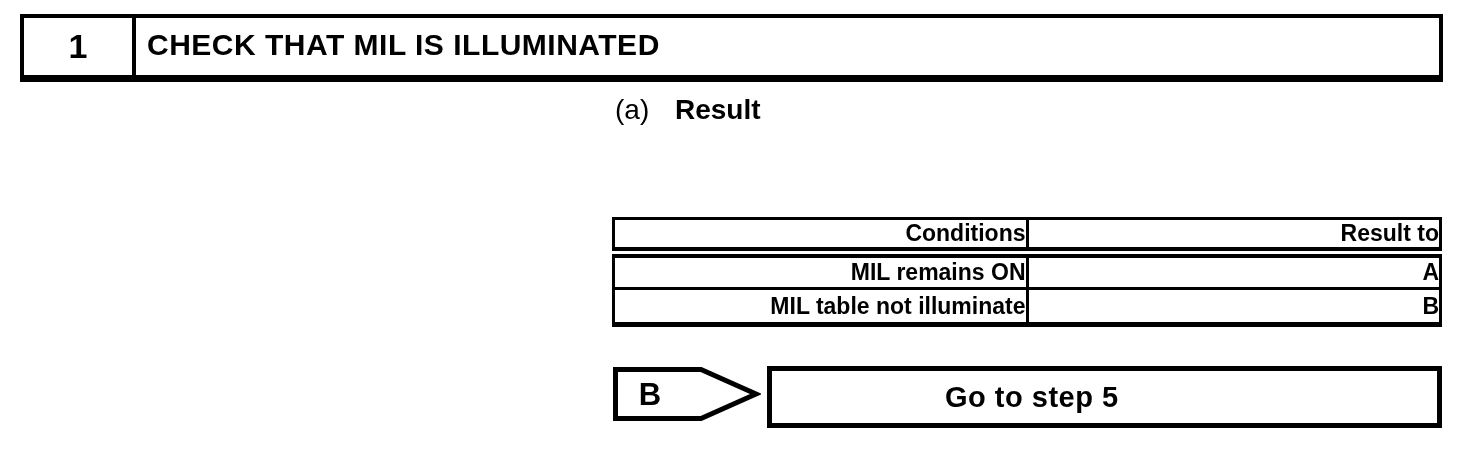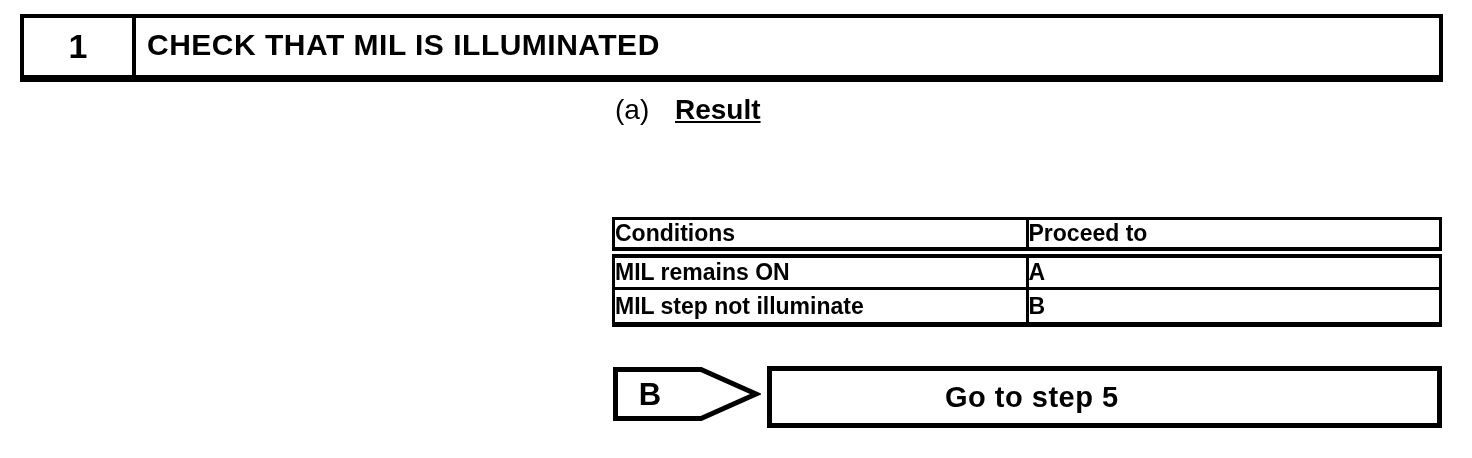--- a/index.html
+++ b/index.html
@@ -42,30 +42,30 @@
   .instruction {
     position:absolute; left:615px; top:92px;
     width:800px;
     font-size:28px; line-height:35px;
     display:flex;
   }
   .instruction-label {
     flex:0 0 60px;
   }
   .instruction-body { width:740px; }
-  .result-heading { font-weight:bold;text-decoration:underline; }
+  .result-heading { font-weight:bold; }
 
   
   .result-table {
     position:absolute; left:612px; top:217px;
     width:830px;
     border-collapse:collapse;
     table-layout:fixed;
     font-size:23px; font-weight:bold;
-    text-align:left;
+    text-align:right;
     background:#fff;
   }
   .result-table th, .result-table td {
     border:3px solid #000;
     padding:0;
     font-weight:bold;
     vertical-align:middle;
   }
   .result-table th { height:33px; border-bottom:11px double #000; }
   .result-table td { height:36px;margin-top:7px; }
@@ -114,30 +114,30 @@
   </div>
 
   <table class="result-table">
     <colgroup>
         <col>
         <col>
       </colgroup>
     <thead>
       <tr>
         <th>Conditions</th>
-        <th>Proceed to</th>
+        <th>Result to</th>
       </tr>
     </thead>
     <tbody>
       <tr>
         <td>MIL remains ON</td>
         <td>A</td>
       </tr>
       <tr>
-        <td>MIL step not illuminate</td>
+        <td>MIL table not illuminate</td>
         <td>B</td>
       </tr>
     </tbody>
   </table>
 
   <div class="branch-arrow">
     <svg width="148" height="56" viewBox="0 0 148 56">
       <polygon points="2.5,3.5 88,3.5 143,28 88,52.5 2.5,52.5" fill="#ffffff" stroke="#000000" stroke-width="5"></polygon>
       <text x="37" y="39" text-anchor="middle">B</text>
     </svg>

